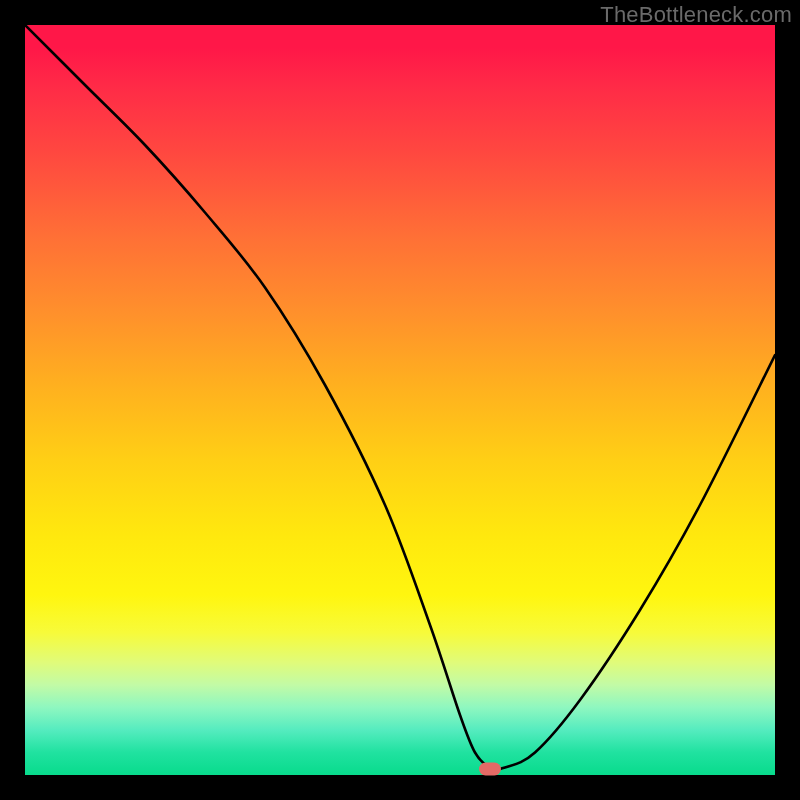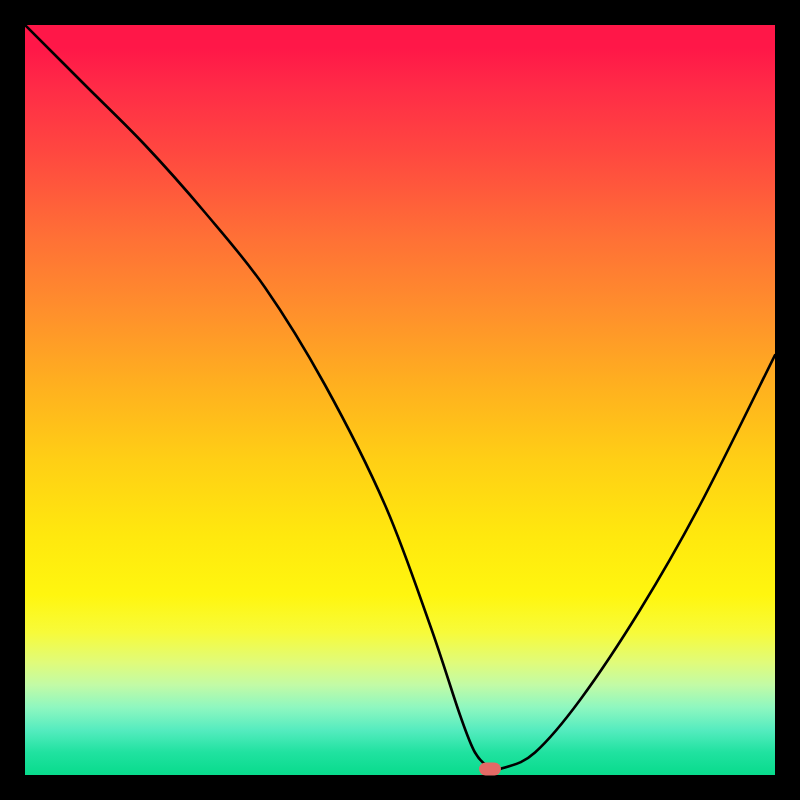--- a/index.html
+++ b/index.html
@@ -71,20 +71,21 @@
     height: 13px;
     background: #e46a66;
     border-radius: 7px;
     transform: translate(-50%, -50%);
   }
 </style>
 </head>
 <body>
 
 <div class="frame">
+  <div class="watermark">TheBottleneck.com</div>
 
   <div class="plot">
     <div class="gradient-fill"></div>
 
     <svg class="curve-svg" viewBox="0 0 750 750" preserveAspectRatio="none">
       <path id="curve-path" d="M 0 0 C 10 10 40 40 60 60 C 80 80 100 98.75 120 120 C 140 141.25 160 163.75 180 187.5 C 200 211.25 220 233.75 240 262.5 C 260 291.25 280 323.75 300 360 C 320 396.25 342.5 440 360 480 C 377.5 520 392.5 565 405 600 C 417.5 635 427.49999999999994 668.75 434.99999999999994 690 C 442.49999999999994 711.25 445 718.75 450 727.5 C 455 736.25 460 740 465 742.5 C 470 745 472.5 745 480 742.5 C 487.5 740 497.50000000000006 738.75 510.00000000000006 727.5 C 522.5 716.25 537.5 698.75 555 675 C 572.5 651.25 595 617.5 615 585 C 635 552.5 652.5 522.5 675 480 C 697.5 437.5 737.5 354.99999999999994 750 329.99999999999994" fill="none" stroke="#000" stroke-width="2.6" stroke-linecap="round" stroke-linejoin="round"></path>
     </svg>
 
     <div id="min-marker" class="marker" style="left: 465px; top: 744px; background: rgb(228, 106, 102);"></div>
   </div>

